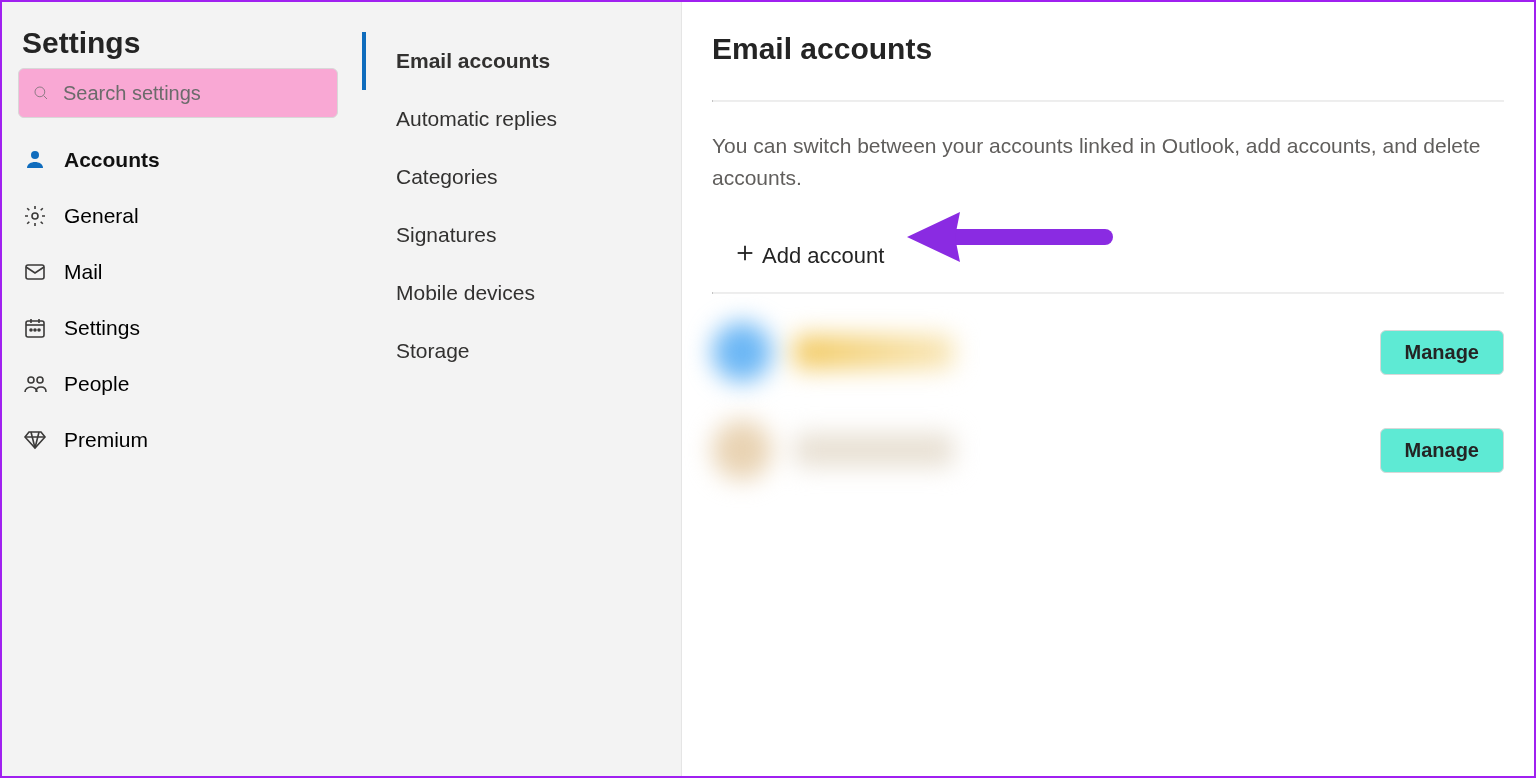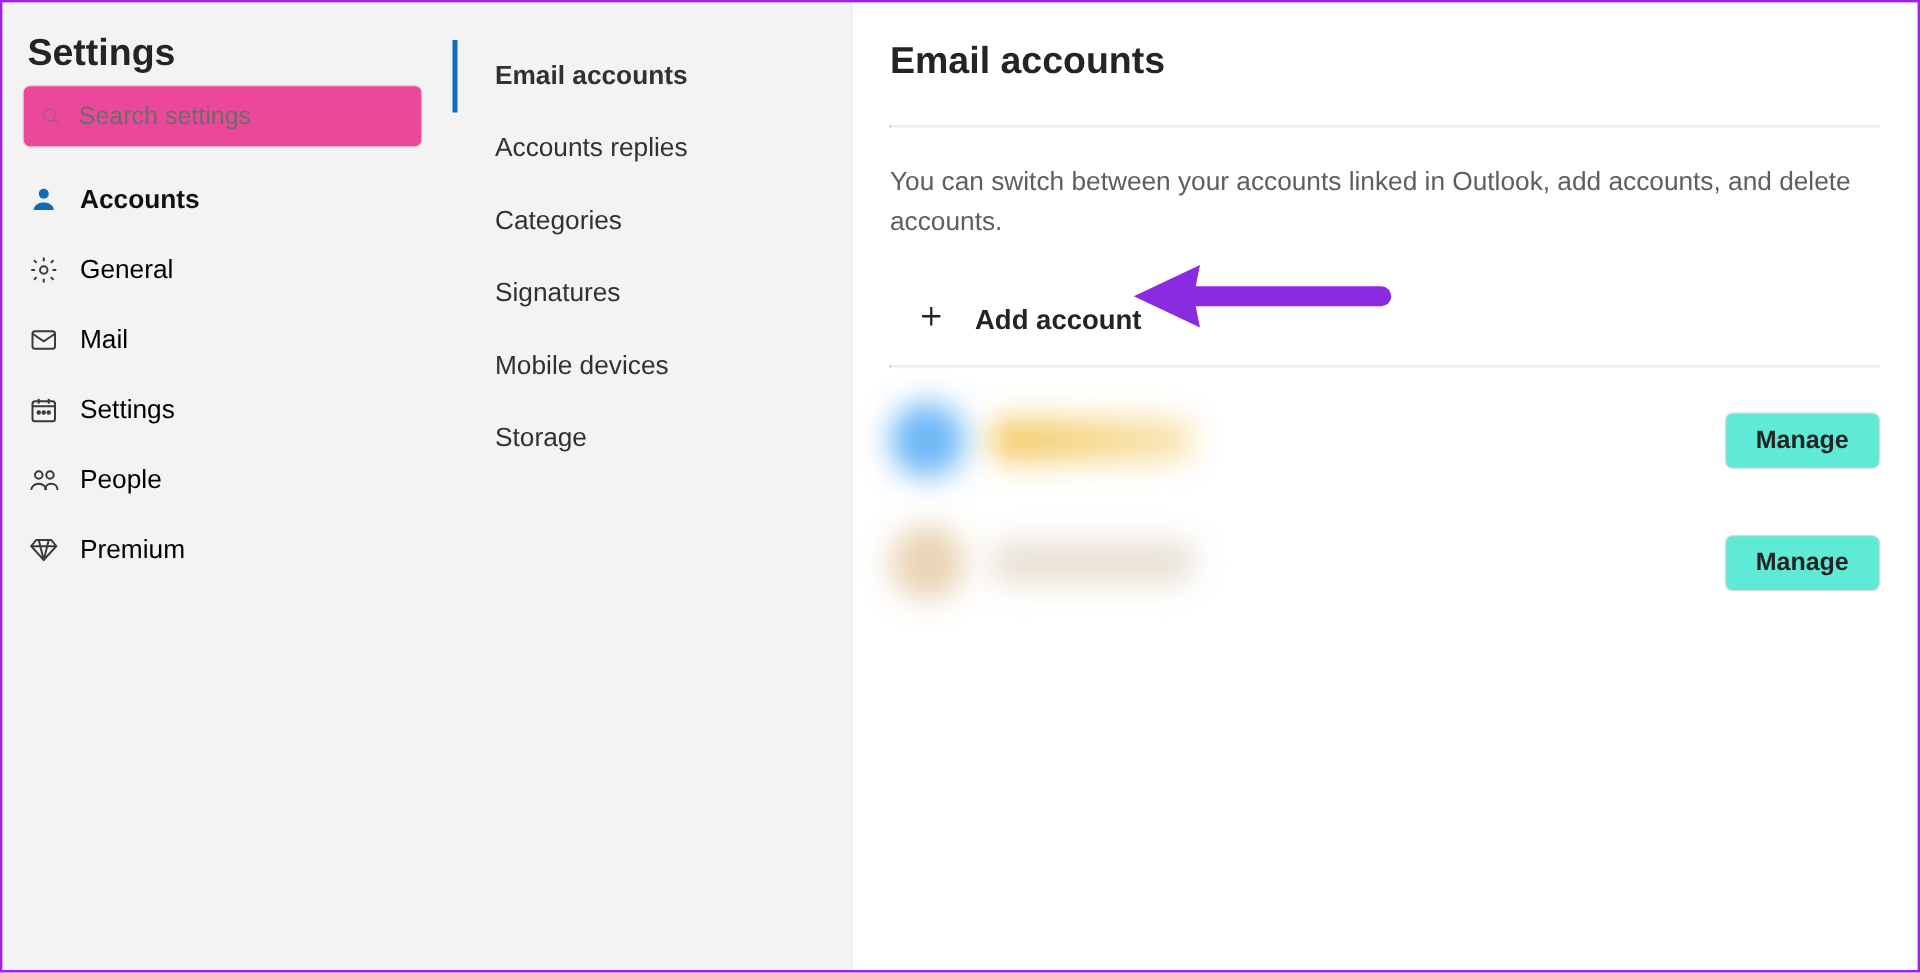--- a/index.html
+++ b/index.html
@@ -38,21 +38,21 @@
     top: 50%;
     transform: translateY(-50%);
     width: 18px; height: 18px;
     stroke: #6b6b6b;
   }
   .search-input {
     width: 100%;
     height: 50px;
     border: 1px solid #d8d8d8;
     border-radius: 6px;
-    background: #ec4899;
+    background: #f9a8d4;
     font-size: 20px;
     padding-left: 44px;
     color: #333;
   }
   .search-input::placeholder { color: #6b6b6b; }
   .nav-list { list-style: none; display: flex; flex-direction: column; }
   .nav-item {
     display: flex;
     align-items: center;
     gap: 16px;
@@ -110,23 +110,23 @@
   .main-desc {
     font-size: 21px;
     color: #605e5c;
     line-height: 1.5;
     max-width: 780px;
     margin-bottom: 37px;
   }
   .add-account {
     display: inline-flex;
     align-items: center;
-    gap: 24px;
+    gap: 6px;
     font-size: 22px;
-    font-weight: 700;
+    font-weight: 400;
     color: #242424;
     padding: 12px 8px 12px 22px;
     cursor: pointer;
     width: fit-content;
     margin-bottom: 10px;
   }
   .add-account svg { width: 22px; height: 22px; stroke: #242424; stroke-width:2; }
   .divider { border-top: 1px solid #ededed; margin: 0; }
   .account-row {
     display: flex;
@@ -246,21 +246,21 @@
       <span>Premium</span>
     </li>
   </ul>
 </div>
 
 <div class="sidebar-secondary">
   <div class="sub-item active">
     <span>Email accounts</span>
   </div>
   <div class="sub-item">
-    <span>Accounts replies</span>
+    <span>Automatic replies</span>
   </div>
   <div class="sub-item">
     <span>Categories</span>
   </div>
   <div class="sub-item">
     <span>Signatures</span>
   </div>
   <div class="sub-item">
     <span>Mobile devices</span>
   </div>

